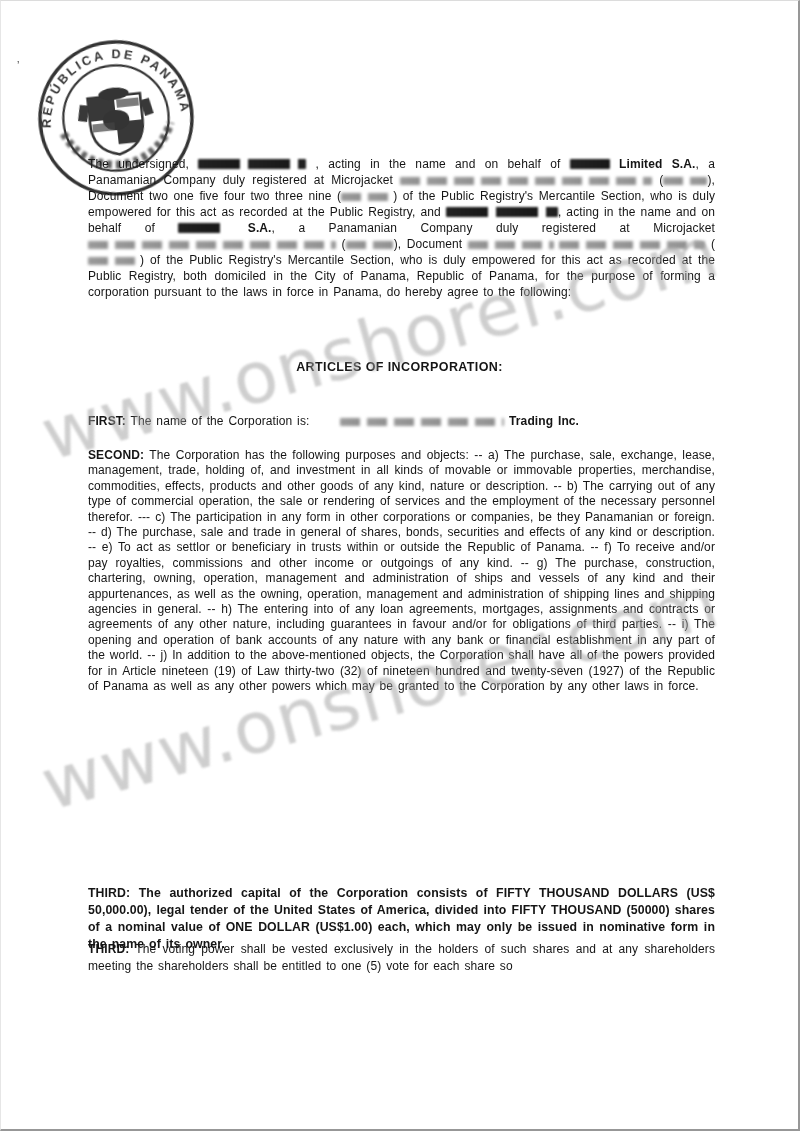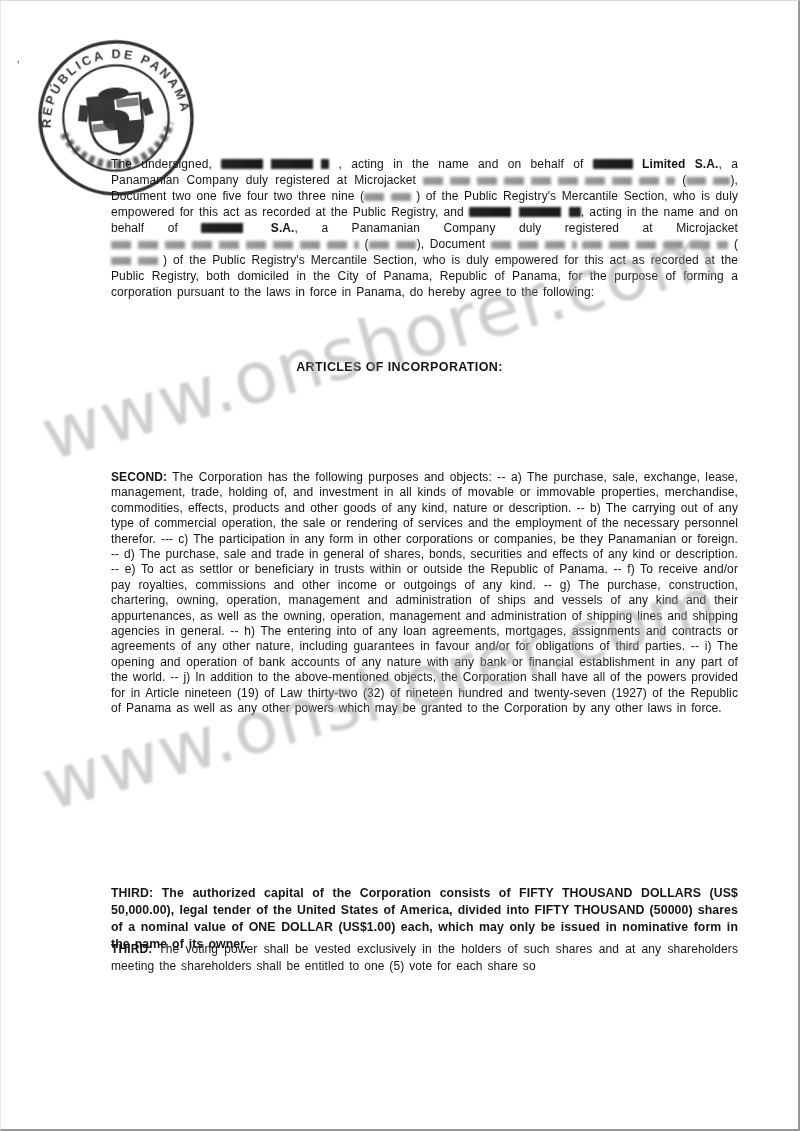--- a/index.html
+++ b/index.html
@@ -3,28 +3,28 @@
 <meta charset="utf-8">
 <style>
   html,body{margin:0;padding:0;background:#ffffff;}
   body{width:800px;height:1131px;position:relative;overflow:hidden;
        font-family:"Liberation Sans",sans-serif;}
   .page{position:absolute;inset:0;background:#fff;
         border-top:1px solid #dcdcdc;border-left:1px solid #e6e6e6;
         border-right:2px solid #979797;border-bottom:2px solid #979797;}
   .para{position:absolute;left:87px;width:627px;font-size:12px;line-height:16px;
         color:#151515;text-align:justify;letter-spacing:.1px;word-spacing:1.4px;
-        filter:blur(.28px);margin-left:23px;}
+        filter:blur(.28px);}
   .para .b{font-weight:bold;}
   #p-intro{top:155px;}
   .heading{position:absolute;top:359px;left:0;width:100%;text-align:center;
         font-size:12.5px;font-weight:bold;color:#151515;letter-spacing:.4px;
         filter:blur(.3px);}
   #p-first{top:412px;}
-  #p-second{top:469px;line-height:15.4px;}
+  #p-second{top:447px;line-height:15.4px;}
   #p-third{top:884px;font-weight:bold;line-height:17px;font-size:12.3px;}
   #p-fourth{top:940px;line-height:17px;}
   .redact{display:inline-block;height:9px;border-radius:1px;
           vertical-align:baseline;transform:translateY(1px);}
   .redact.dark{height:10px;filter:blur(1.15px);
      background:repeating-linear-gradient(90deg,#222 0px,#181818 42px,rgba(0,0,0,0) 42px,rgba(0,0,0,0) 50px);}
   .redact.gray{height:8px;filter:blur(1.4px);opacity:.85;
      background:repeating-linear-gradient(90deg,#8a8a8a 0px,#7d7d7d 20px,rgba(0,0,0,0) 20px,rgba(0,0,0,0) 27px);}
   .gap{display:inline-block;height:1px;}
   .watermark{position:absolute;font-family:"DejaVu Sans",sans-serif;font-size:72px;
@@ -70,20 +70,21 @@
       <ellipse cx="80" cy="56" rx="15" ry="6" fill="#161616"></ellipse>
       <rect x="44" y="64" width="9" height="16" fill="#1b1b1b" transform="rotate(12 48 72)"></rect>
       <rect x="107" y="64" width="9" height="16" fill="#1b1b1b" transform="rotate(-12 112 72)"></rect>
     </g>
   </svg>
 
   <div class="para" id="p-intro"><span>The undersigned, </span><span class="redact dark" style="width: 108px;"></span><span> , acting in the name and on behalf of </span><span class="redact dark" style="width: 40px;"></span><span class="b"> Limited S.A.</span><span>, a Panamanian Company duly registered at Microjacket </span><span class="redact gray" style="width: 252px;"></span><span> (</span><span class="redact gray" style="width: 44px;"></span><span>), Document two one five four two three nine (</span><span class="redact gray" style="width: 52px;"></span><span>) of the Public Registry's Mercantile Section, who is duly empowered for this act as recorded at the Public Registry, and </span><span class="redact dark" style="width: 112px;"></span><span>, acting in the name and on behalf of </span><span class="redact dark" style="width: 46px;"></span><span class="b"> S.A.</span><span>, a Panamanian Company duly registered at Microjacket </span><span class="redact gray" style="width: 248px;"></span><span> (</span><span class="redact gray" style="width: 48px;"></span><span>), Document </span><span class="redact gray" style="width: 86px;"></span><span> </span><span class="redact gray" style="width: 146px;"></span><span> (</span><span class="redact gray" style="width: 52px;"></span><span>) of the Public Registry's Mercantile Section, who is duly empowered for this act as recorded at the Public Registry, both domiciled in the City of Panama, Republic of Panama, for the purpose of forming a corporation pursuant to the laws in force in Panama, do hereby agree to the following:</span></div>
 
   <div class="heading">ARTICLES OF INCORPORATION:</div>
 
+  <div class="para" id="p-first"><span class="b">FIRST:</span><span> The name of the Corporation is: </span><span class="gap" style="width: 26px;"></span><span class="redact gray" style="width: 164px;"></span><span class="b"> Trading Inc.</span></div>
 
   <div class="para" id="p-second"><span class="b">SECOND:</span><span> The Corporation has the following purposes and objects: -- a) The purchase, sale, exchange, lease, management, trade, holding of, and investment in all kinds of movable or immovable properties, merchandise, commodities, effects, products and other goods of any kind, nature or description. -- b) The carrying out of any type of commercial operation, the sale or rendering of services and the employment of the necessary personnel therefor. --- c) The participation in any form in other corporations or companies, be they Panamanian or foreign. -- d) The purchase, sale and trade in general of shares, bonds, securities and effects of any kind or description. -- e) To act as settlor or beneficiary in trusts within or outside the Republic of Panama. -- f) To receive and/or pay royalties, commissions and other income or outgoings of any kind. -- g) The purchase, construction, chartering, owning, operation, management and administration of ships and vessels of any kind and their appurtenances, as well as the owning, operation, management and administration of shipping lines and shipping agencies in general. -- h) The entering into of any loan agreements, mortgages, assignments and contracts or agreements of any other nature, including guarantees in favour and/or for obligations of third parties. -- i) The opening and operation of bank accounts of any nature with any bank or financial establishment in any part of the world. -- j) In addition to the above-mentioned objects, the Corporation shall have all of the powers provided for in Article nineteen (19) of Law thirty-two (32) of nineteen hundred and twenty-seven (1927) of the Republic of Panama as well as any other powers which may be granted to the Corporation by any other laws in force.</span></div>
 
   <div class="para" id="p-third"><span class="b">THIRD: The authorized capital of the Corporation consists of FIFTY THOUSAND DOLLARS (US$ 50,000.00), legal tender of the United States of America, divided into FIFTY THOUSAND (50000) shares of a nominal value of ONE DOLLAR (US$1.00) each, which may only be issued in nominative form in the name of its owner.</span></div>
 
   <div class="para" id="p-fourth"><span class="b">THIRD:</span><span> The voting power shall be vested exclusively in the holders of such shares and at any shareholders meeting the shareholders shall be entitled to one (5) vote for each share so</span></div>
 
   <div class="watermark wm1">www.onshorer.com</div>
   <div class="watermark wm2">www.onshorer.com</div>
 

